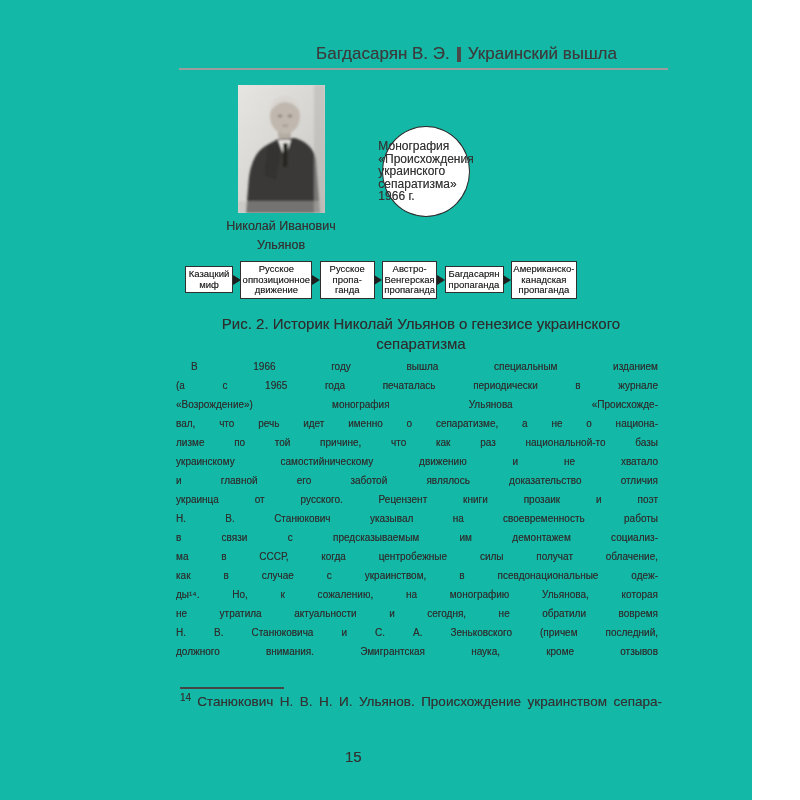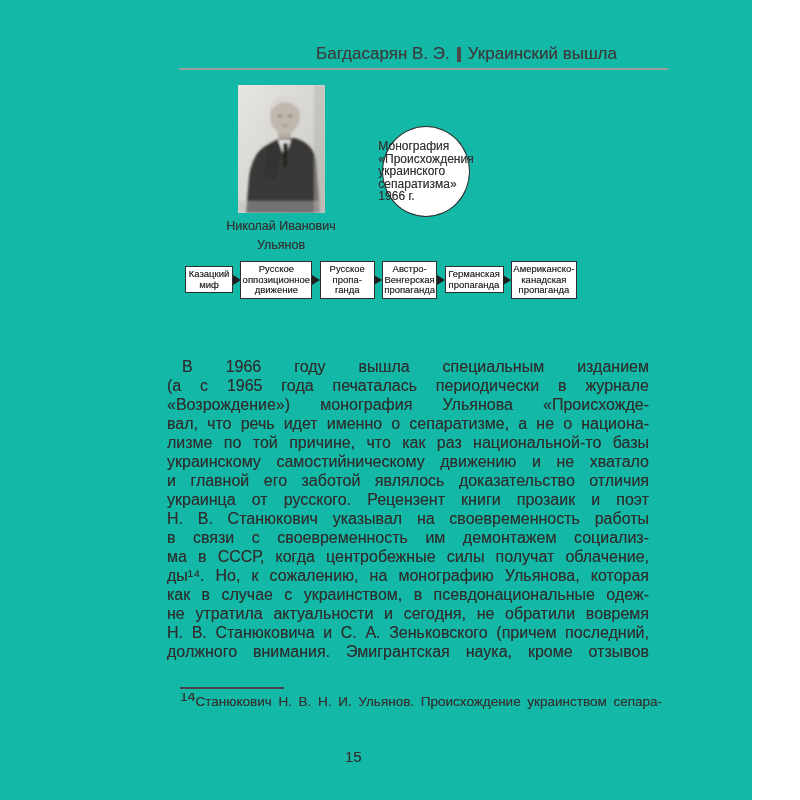--- a/index.html
+++ b/index.html
@@ -48,29 +48,29 @@
   .fb4{width:55px;} .fb5{width:59px;} .fb6{width:66px;}
   .flow-arrow{
     align-self:center;flex:none;width:0;height:0;
     border-left:8px solid #1f1f1f;border-top:5.5px solid transparent;border-bottom:5.5px solid transparent;
     margin:0 -1px;
   }
   
   .figcap{position:absolute;left:180px;top:314px;width:482px;text-align:center;font-size:15px;line-height:20px;}
   .figcap .inner{display:inline-block;max-width:440px;}
   
-  .body-par{position:absolute;left:167px;top:357px;width:482px;font-size:16px;}
+  .body-par{position:absolute;left:176px;top:357px;width:482px;font-size:10px;}
   .bline{height:19px;line-height:19px;overflow:hidden;text-align:justify;text-align-last:justify;}
   .bline.indent{padding-left:15px;}
   
   .fnrule{position:absolute;left:180px;top:687px;width:104px;height:2px;background:#454545;}
   .fnote{position:absolute;left:180px;top:693px;width:482px;font-size:13.5px;line-height:17px;color:#333;}
   .fnote .l1{text-align:justify;text-align-last:justify;height:17px;overflow:hidden;}
   .fnote .l2{padding-left:22px;height:17px;overflow:hidden;}
-  .fnote sup{font-size:14px;line-height:0;vertical-align:super;}
+  .fnote sup{font-size:10px;line-height:0;vertical-align:super;margin-right:6px;}
   
   .pagenum{position:absolute;left:345px;top:748px;width:60px;text-align:left;font-size:15px;color:#333;}
 </style>
 </head>
 <body>
 
 <div class="page">
 
   <div class="runhead">
     <span>Багдасарян В. Э.</span>
@@ -128,40 +128,43 @@
 
   <div class="flow">
     <div class="flow-box fb1">Казацкий миф</div>
     <div class="flow-arrow"></div>
     <div class="flow-box fb2">Русское оппозиционное движение</div>
     <div class="flow-arrow"></div>
     <div class="flow-box fb3">Русское пропа-ганда</div>
     <div class="flow-arrow"></div>
     <div class="flow-box fb4">Австро-Венгерская пропаганда</div>
     <div class="flow-arrow"></div>
-    <div class="flow-box fb5">Германская пропаганда</div>
+    <div class="flow-box fb5">Багдасарян пропаганда</div>
     <div class="flow-arrow"></div>
     <div class="flow-box fb6">Американско-канадская пропаганда</div>
   </div>
 
+  <div class="figcap">
+    <span class="inner">Рис. 2. Историк Николай Ульянов о генезисе украинского сепаратизма</span>
+  </div>
 
   <div class="body-par">
     <div class="bline indent">В 1966 году вышла специальным изданием</div>
     <div class="bline">(а с 1965 года печаталась периодически в журнале</div>
     <div class="bline">«Возрождение») монография Ульянова «Происхожде-</div>
     <div class="bline">вал, что речь идет именно о сепаратизме, а не о национа-</div>
     <div class="bline">лизме по той причине, что как раз национальной-то базы</div>
     <div class="bline">украинскому самостийническому движению и не хватало</div>
     <div class="bline">и главной его заботой являлось доказательство отличия</div>
     <div class="bline">украинца от русского. Рецензент книги прозаик и поэт</div>
     <div class="bline">Н. В. Станюкович указывал на своевременность работы</div>
-    <div class="bline">в связи с своевременность им демонтажем социализ-</div>
+    <div class="bline">в связи с предсказываемым им демонтажем социализ-</div>
     <div class="bline">ма в СССР, когда центробежные силы получат облачение,</div>
+    <div class="bline">как в случае с украинством, в псевдонациональные одеж-</div>
     <div class="bline">ды¹⁴. Но, к сожалению, на монографию Ульянова, которая</div>
-    <div class="bline">как в случае с украинством, в псевдонациональные одеж-</div>
     <div class="bline">не утратила актуальности и сегодня, не обратили вовремя</div>
     <div class="bline">Н. В. Станюковича и С. А. Зеньковского (причем последний,</div>
     <div class="bline">должного внимания. Эмигрантская наука, кроме отзывов</div>
   </div>
 
   <div class="fnrule"></div>
   <div class="fnote">
     <div class="l1"><sup>14</sup><span>Станюкович Н. В. Н. И. Ульянов. Происхождение украинством сепара-</span></div>
   </div>
 

